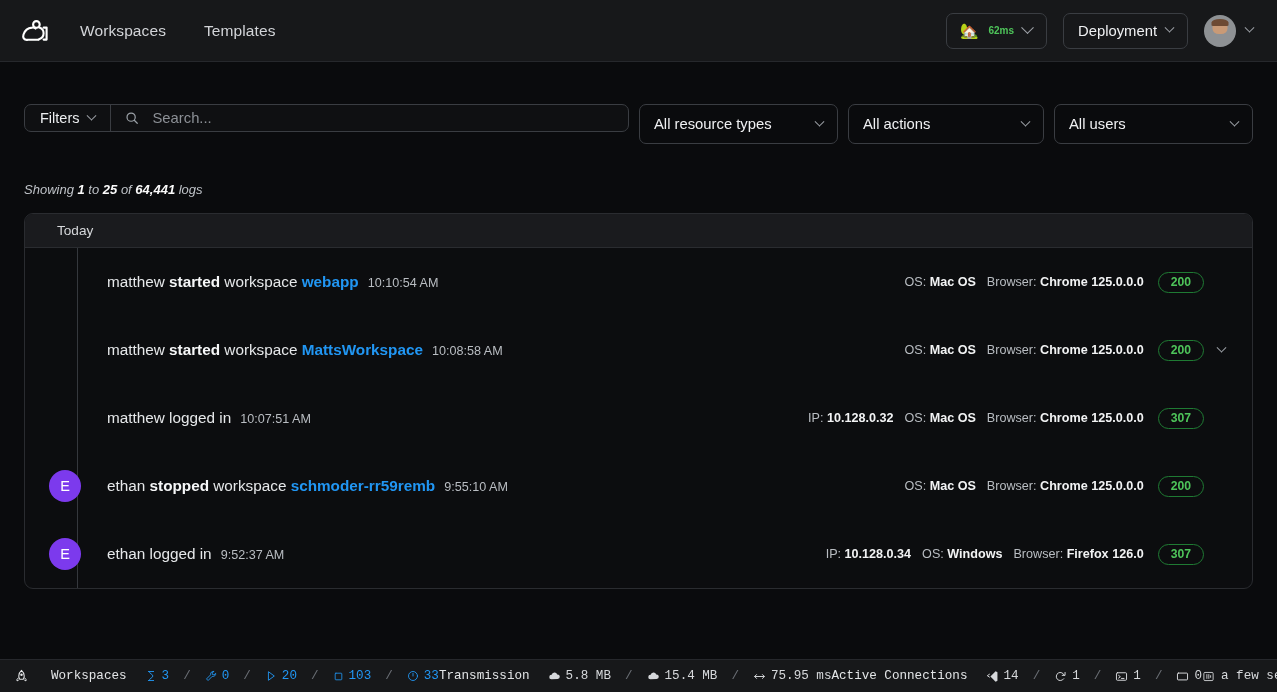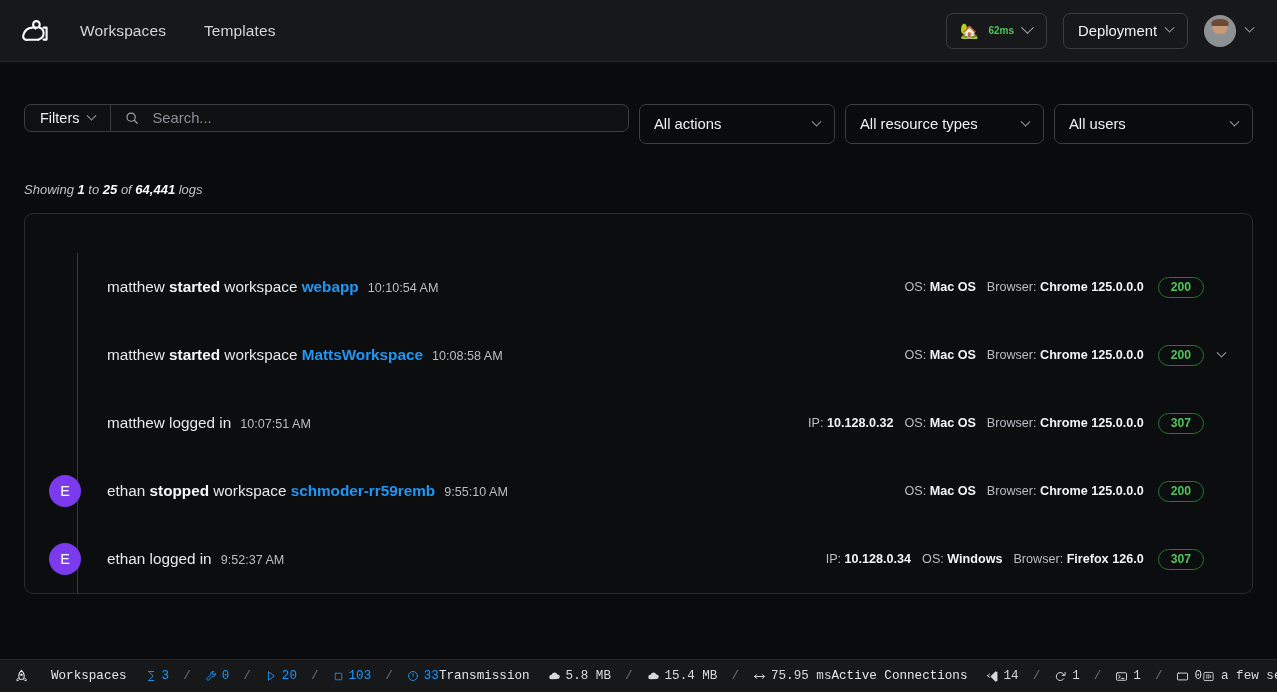--- a/index.html
+++ b/index.html
@@ -193,21 +193,21 @@
   .day-header {
     background: #1a1b1e;
     border-bottom: 1px solid #2a2c30;
     height: 34px;
     display: flex;
     align-items: center;
     padding-left: 32px;
     font-size: 13.6px;
     color: #d6d8db;
   }
-  .rows { position: relative; margin-top: 39px; }
+  .rows { position: relative; }
   .timeline {
     position: absolute;
     left: 52px;
     top: 0;
     bottom: 0;
     width: 1px;
     background: #35383d;
   }
   .row {
     position: relative;
@@ -348,39 +348,40 @@
         <span>
           <svg width="14" height="14" viewBox="0 0 16 16" fill="none">
             <circle cx="7" cy="7" r="4.7" stroke="#9aa0a6" stroke-width="1.4"></circle>
             <path d="M10.6 10.6 L14 14" stroke="#9aa0a6" stroke-width="1.4" stroke-linecap="round"></path>
           </svg>
         </span>
         <input class="search-input" type="text" placeholder="Search..." style="">
       </div>
     </div>
 
+    <div class="select-btn sel-resource">
+      <span>All resource types</span>
+      <span class="chev sm"></span>
+    </div>
     <div class="select-btn sel-actions">
       <span>All actions</span>
       <span class="chev sm"></span>
     </div>
-    <div class="select-btn sel-resource">
-      <span>All resource types</span>
-      <span class="chev sm"></span>
-    </div>
     <div class="select-btn sel-users">
       <span>All users</span>
       <span class="chev sm"></span>
     </div>
   </div>
 
   <div class="showing">
     <span>Showing </span><b>1</b><span> to </span><b>25</b><span> of </span><b>64,441</b><span> logs</span>
   </div>
 
   <div class="audit-card">
+    <div class="day-header">Today</div>
     <div class="rows" id="audit-rows">
       <div class="timeline"></div>
     <div class="row">
           <div class="row-avatar photo"></div>
           <div class="row-text"><span>matthew</span> <b>started</b><span> workspace </span><a class="row-link">webapp</a><span class="row-time">10:10:54 AM</span></div>
           <div class="row-meta">
             <span>OS: <b>Mac OS</b></span>
             <span>Browser: <b>Chrome 125.0.0.0</b></span>
             <span class="status-badge">200</span>
           </div>

